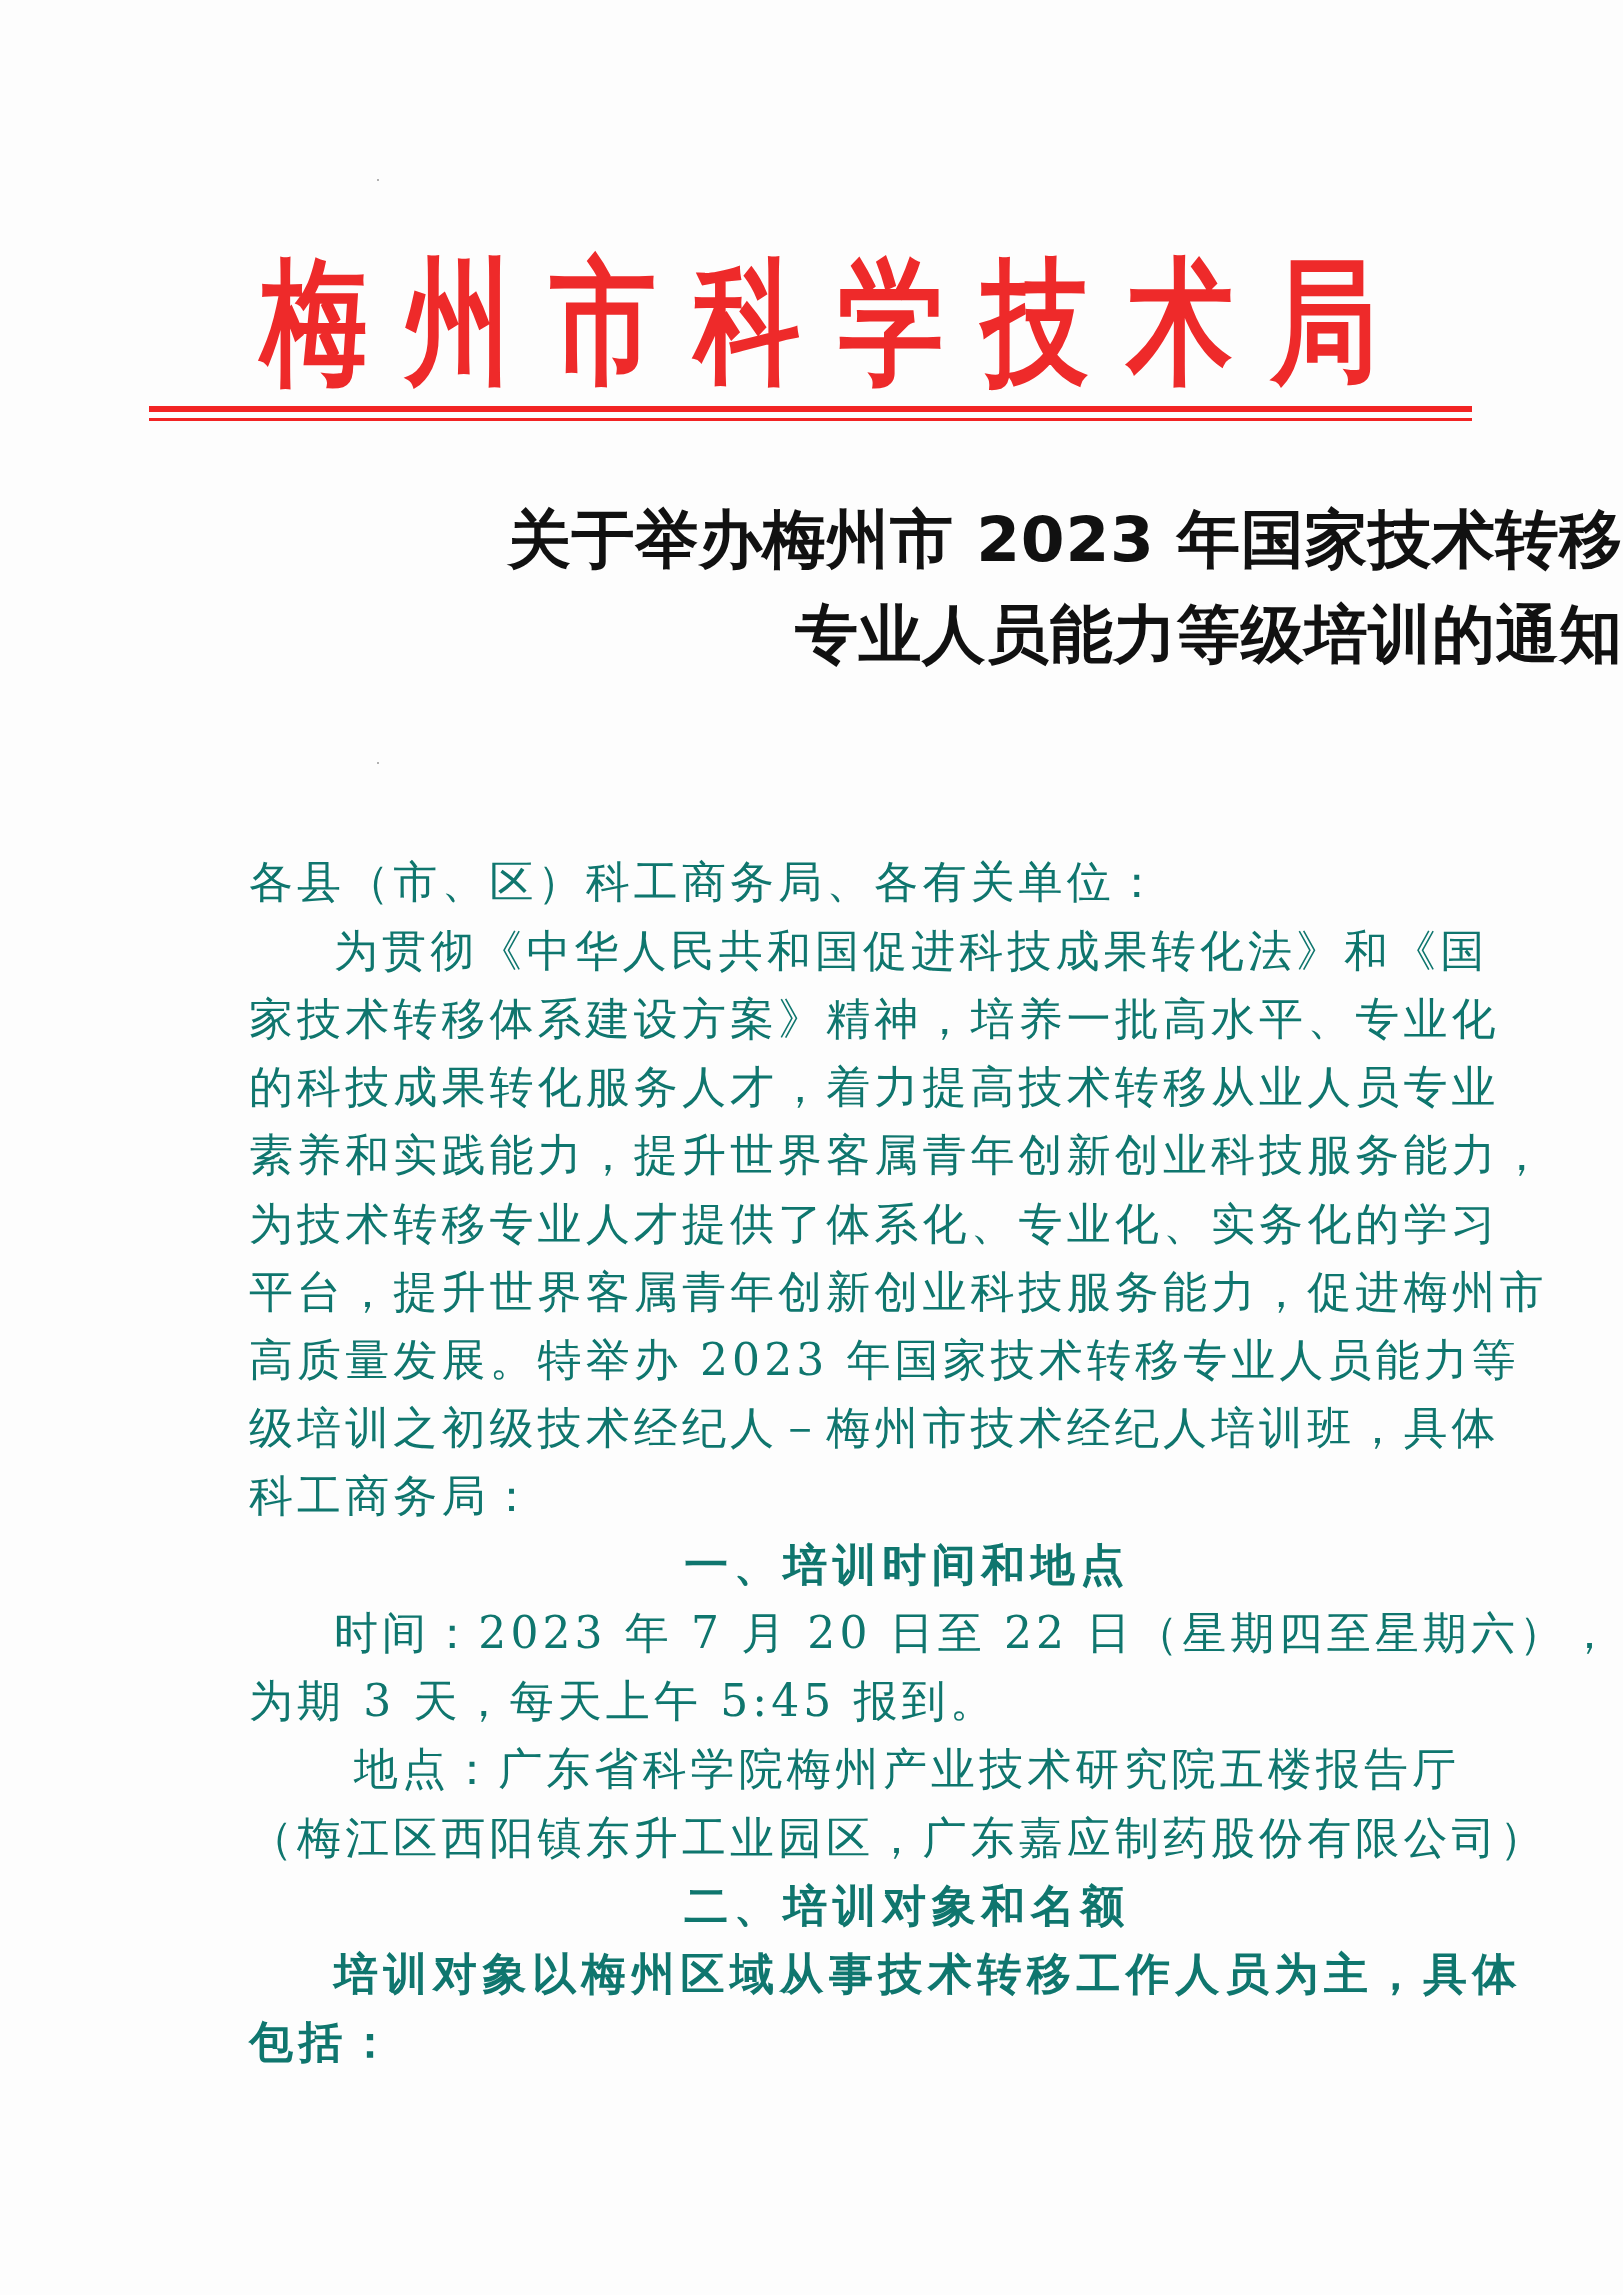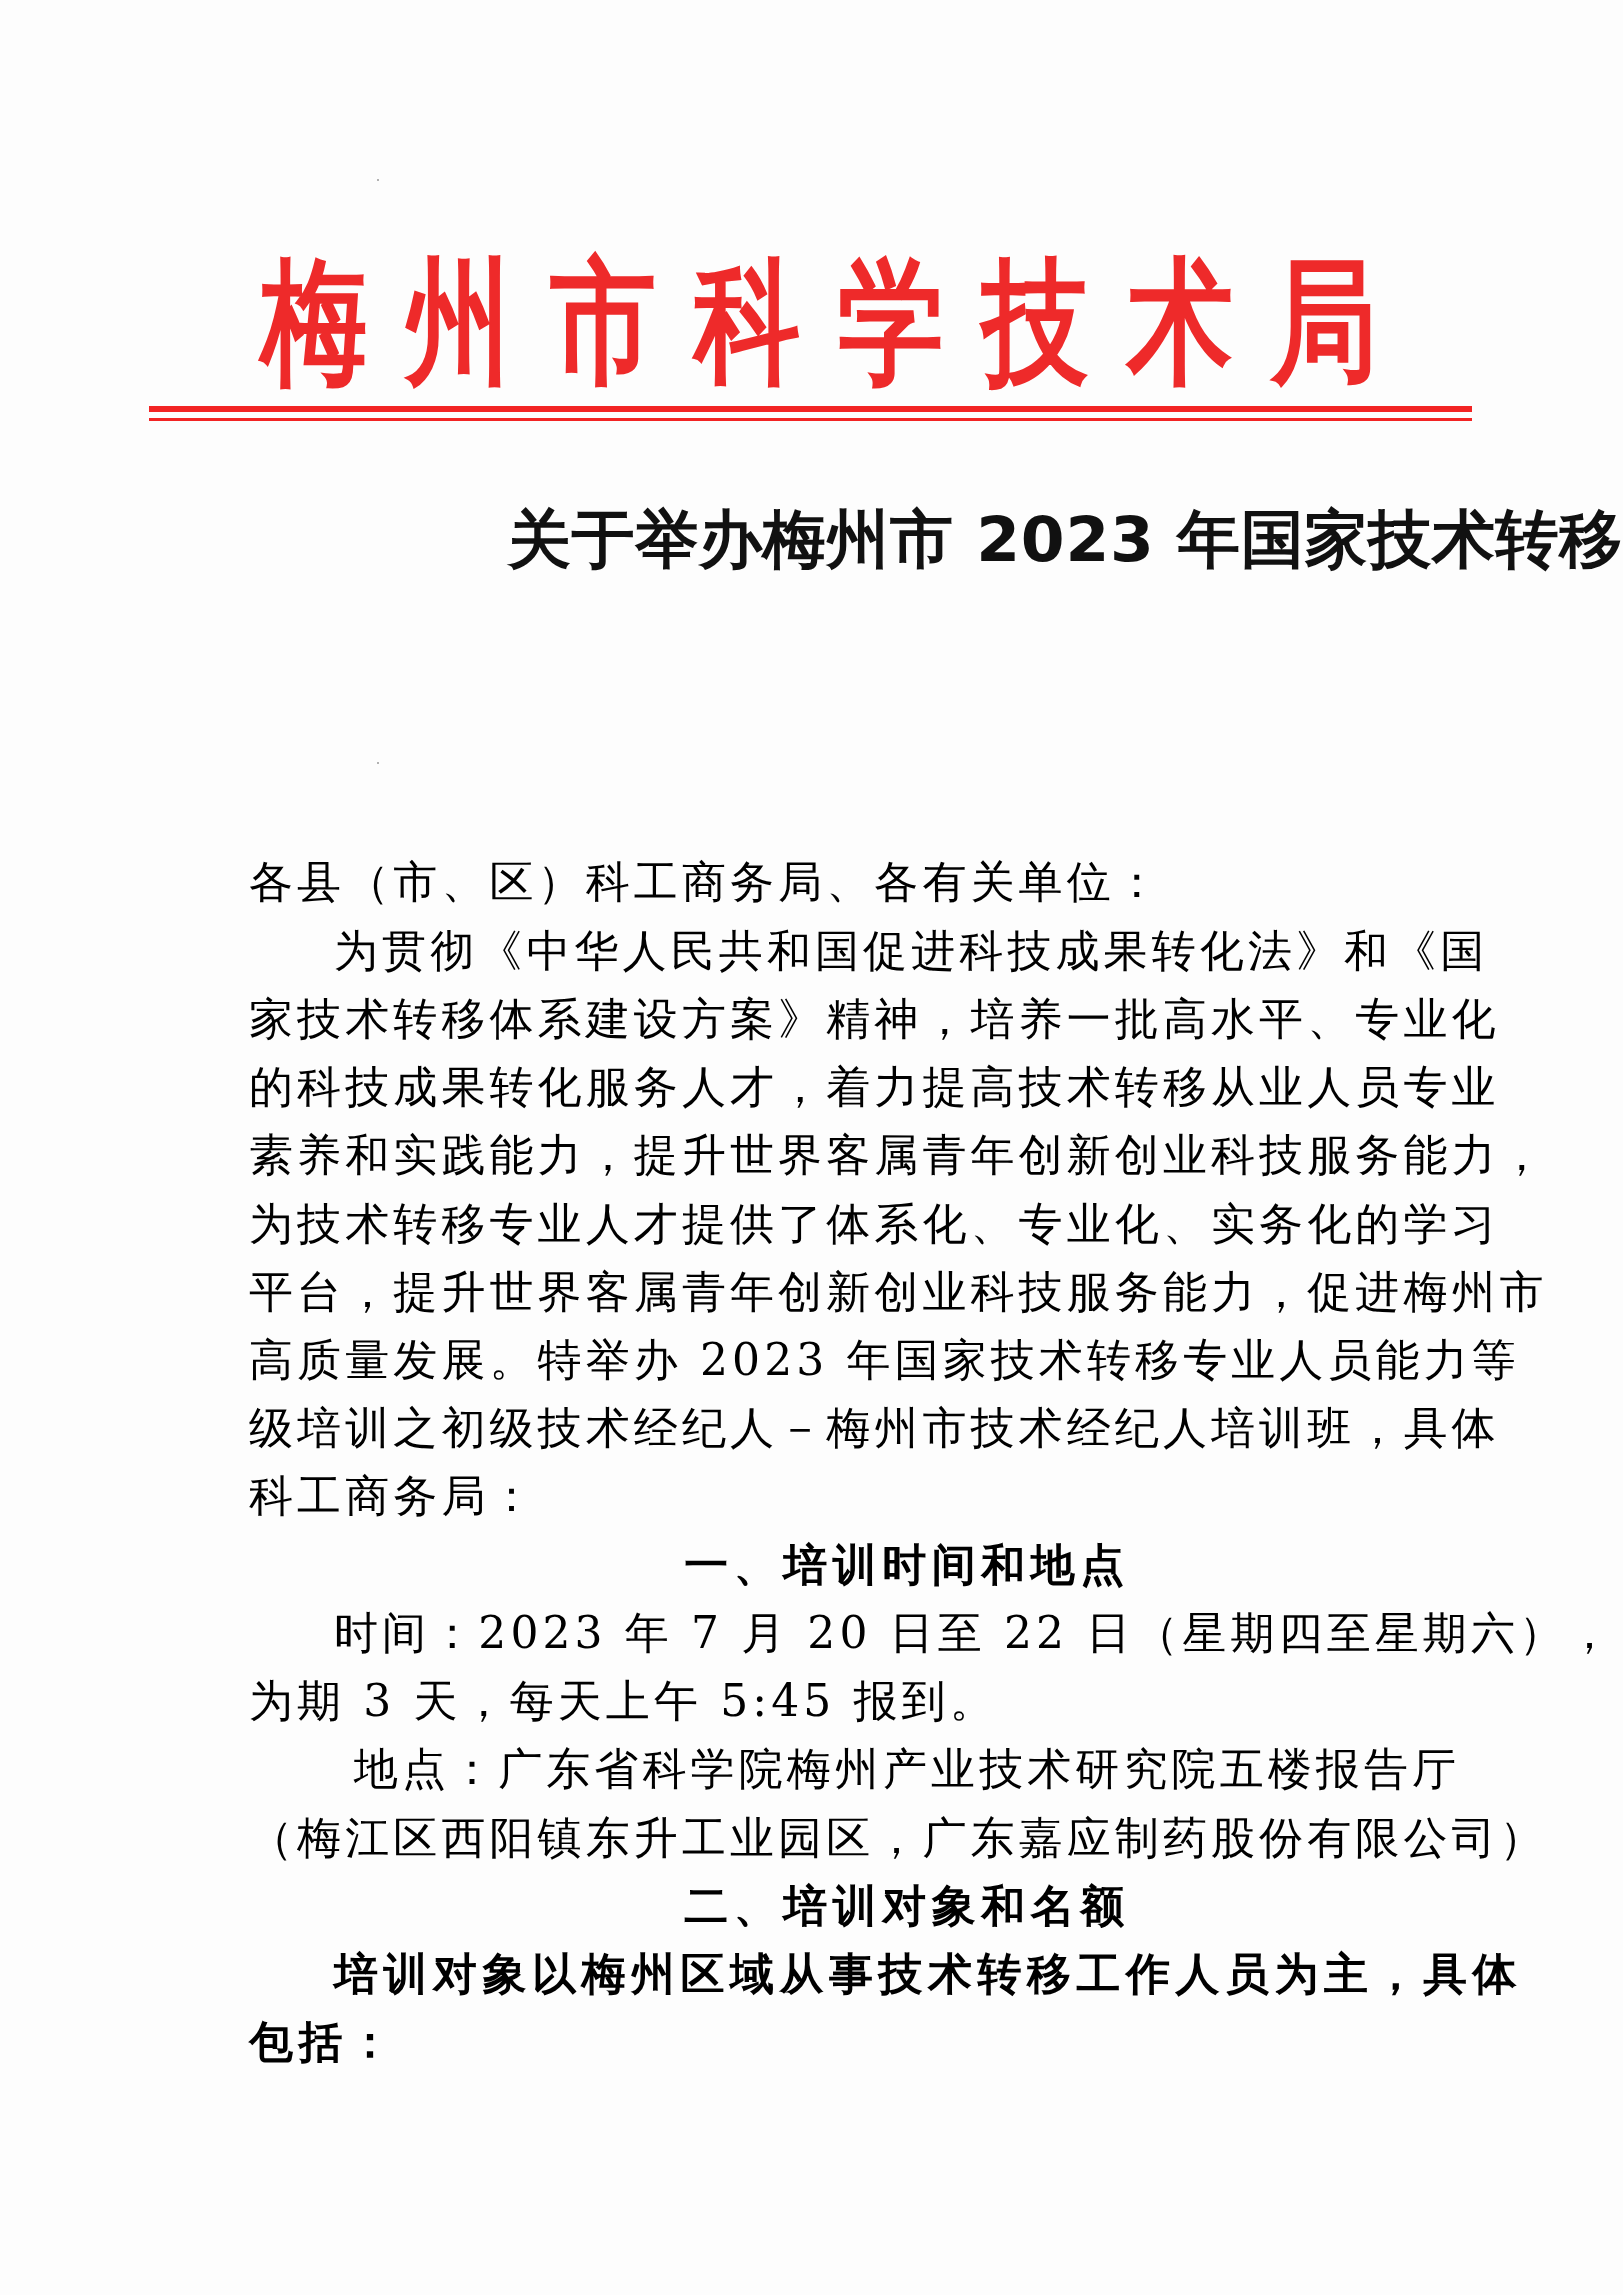--- a/index.html
+++ b/index.html
@@ -11,21 +11,21 @@
   .red-header span { color: #ee2a2a; font-size: 136px; line-height: 136px;
                      font-family: "DejaVu Serif", serif; font-weight: bold; transform: scaleX(0.78); display: inline-block; }
   .rule-thick { position: absolute; left: 149px; top: 406px; width: 1323px; height: 6.1px; background: #f22424; }
   .rule-thin  { position: absolute; left: 149px; top: 418px; width: 1323px; height: 2.7px; background: #f22424; }
   .title { position: absolute; left: 0; width: 1623px; text-align: right;
            font-family: "DejaVu Sans", sans-serif; font-weight: bold; font-size: 63px; line-height: 75px;
            color: #111; letter-spacing: 0.7px; }
   .title.l1 { top: 502px; }
   .title.l2 { top: 597px; }
   .body-line { position: absolute; left: 249px; width: 1146px; font-size: 44px; line-height: 55px;
-               white-space: nowrap; letter-spacing: 4.1px; color: #000000; }
+               white-space: nowrap; letter-spacing: 4.1px; color: #0f766e; }
   .body-line.indent { left: 334px; text-align: center; }
   .body-line.bold { font-family: "DejaVu Sans", sans-serif; font-weight: bold; letter-spacing: 5.5px; }
   .dot { position: absolute; width: 2px; height: 2px; background: #999; border-radius: 50%; }
 </style>
 </head>
 <body>
 
 <div class="page">
 
   <div class="red-header">
@@ -36,20 +36,21 @@
     <span>学</span>
     <span>技</span>
     <span>术</span>
     <span>局</span>
   </div>
 
   <div class="rule-thick"></div>
   <div class="rule-thin"></div>
 
   <div class="title l1">关于举办梅州市 2023 年国家技术转移</div>
+  <div class="title l2">专业人员能力等级培训的通知</div>
 
   <div class="body-line" style="top:854px">各县（市、区）科工商务局、各有关单位：</div>
 
   <div class="body-line indent" style="top:923px">为贯彻《中华人民共和国促进科技成果转化法》和《国</div>
   <div class="body-line" style="top:991px">家技术转移体系建设方案》精神，培养一批高水平、专业化</div>
   <div class="body-line" style="top:1127px">素养和实践能力，提升世界客属青年创新创业科技服务能力，</div>
   <div class="body-line" style="top:1059px">的科技成果转化服务人才，着力提高技术转移从业人员专业</div>
   <div class="body-line" style="top:1196px">为技术转移专业人才提供了体系化、专业化、实务化的学习</div>
   <div class="body-line" style="top:1264px">平台，提升世界客属青年创新创业科技服务能力，促进梅州市</div>
   <div class="body-line" style="top:1332px">高质量发展。特举办 2023 年国家技术转移专业人员能力等</div>

